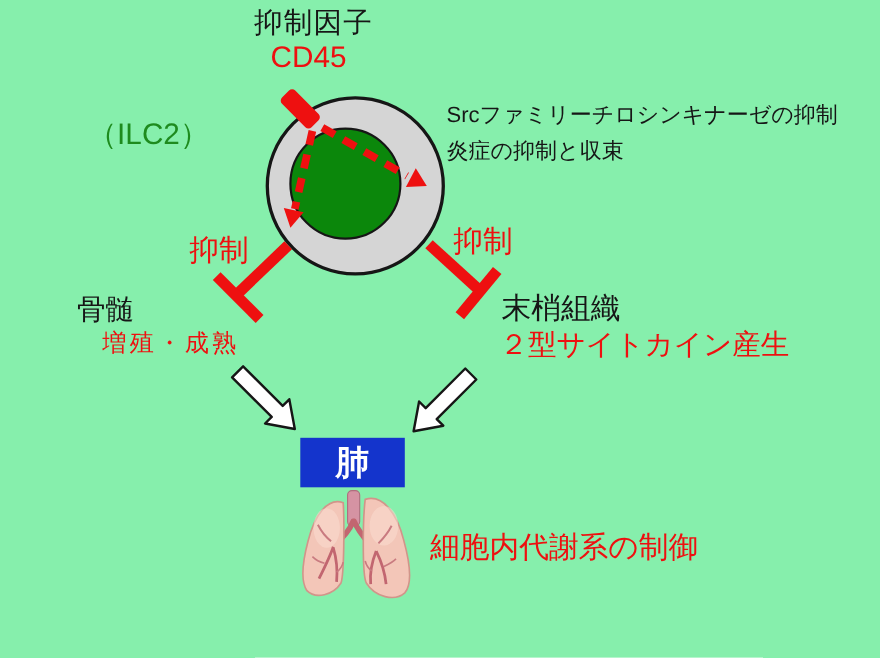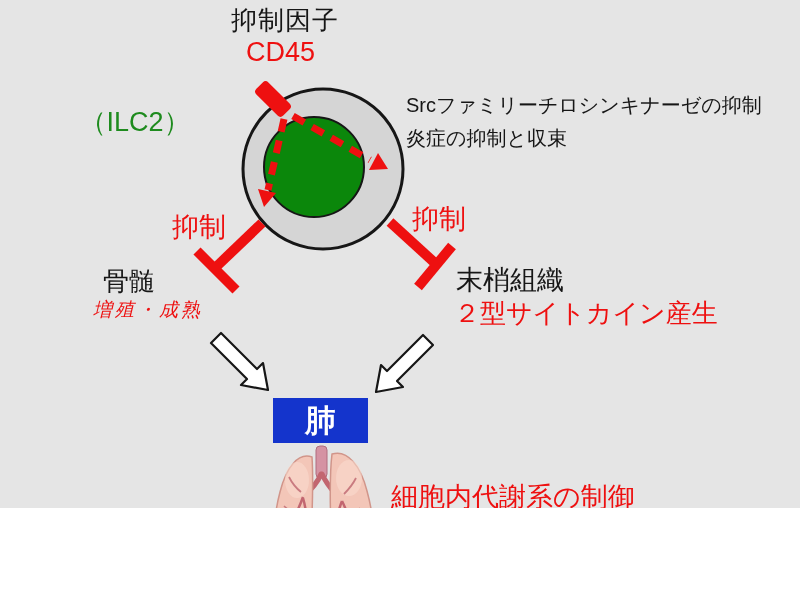--- a/index.html
+++ b/index.html
@@ -1,33 +1,33 @@
 <!DOCTYPE html>
 <html><head>
 <meta charset="utf-8">
 <style>
   html,body{margin:0;padding:0;background:#ffffff;}
   .stage{
-    position:relative;width:800px;height:508px;background:#e5e5e5;overflow:hidden;
+    position:relative;width:800px;height:598px;background:#86efac;overflow:hidden;
     font-family:"Liberation Sans","DejaVu Sans",sans-serif;
   }
   .stage svg{position:absolute;left:0;top:0;}
   .txt{position:absolute;white-space:nowrap;line-height:1.15;}
   .black{color:#161616;}
   .red{color:#ee1010;}
   .green{color:#1e8b1e;}
   .blue{color:#2a49cf;}
   .t-inhibitor{left:231px;top:6px;font-size:26px;letter-spacing:1px;}
   .t-cd45{left:246px;top:37px;font-size:27px;font-weight:400;}
   .t-ilc2{left:15px;top:104px;width:240px;text-align:center;font-size:27px;line-height:37px;}
   .t-src{left:406px;top:89px;font-size:20px;line-height:33px;}
   .t-inh-left{left:172px;top:212px;font-size:27px;}
   .t-inh-right{left:412px;top:204px;font-size:27px;}
-  .t-bone{left:70px;top:267px;font-size:26px;margin-left:33px;}
-  .t-prolif{left:93px;top:299px;font-size:19px;letter-spacing:3px;font-style:italic;}
+  .t-bone{left:70px;top:267px;font-size:26px;}
+  .t-prolif{left:93px;top:299px;font-size:22px;letter-spacing:3px;}
   .t-periph{left:456px;top:265px;font-size:27px;}
   .t-cyto1{left:454px;top:299px;font-size:26px;text-align:center;}
   .t-cyto2{left:481px;top:330px;font-size:26px;}
   .lung-box{
     position:absolute;left:273px;top:398px;width:95px;height:45px;
     background:#1434cc;display:flex;align-items:center;justify-content:center;
   }
   .lung-box span{color:#ffffff;font-size:31px;font-weight:bold;}
   .t-inflam{left:391px;top:482px;font-size:27px;}
   .t-outcome{left:199px;top:555px;font-size:27px;letter-spacing:1px;}

